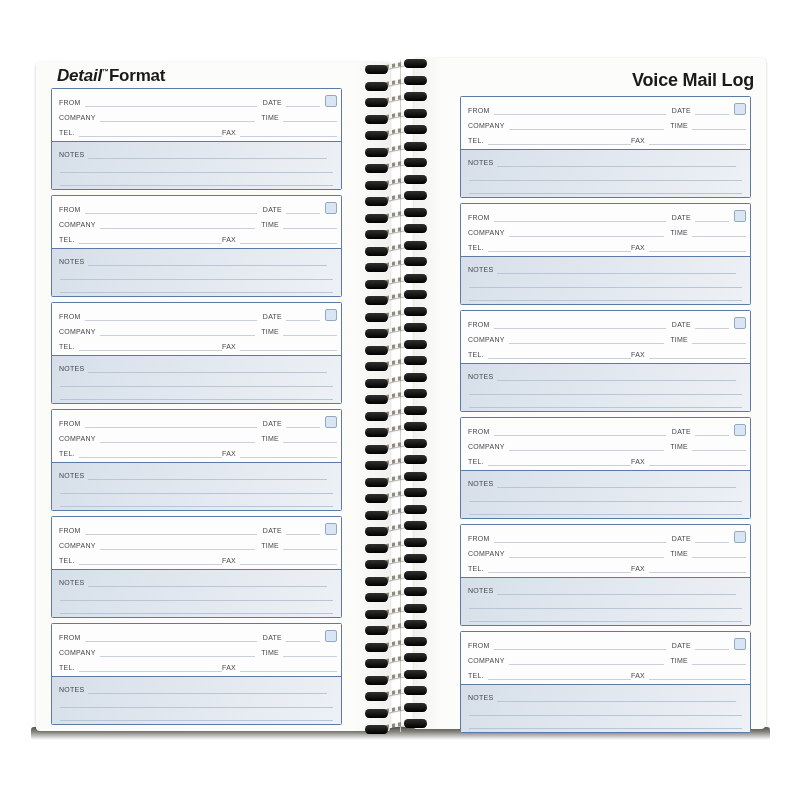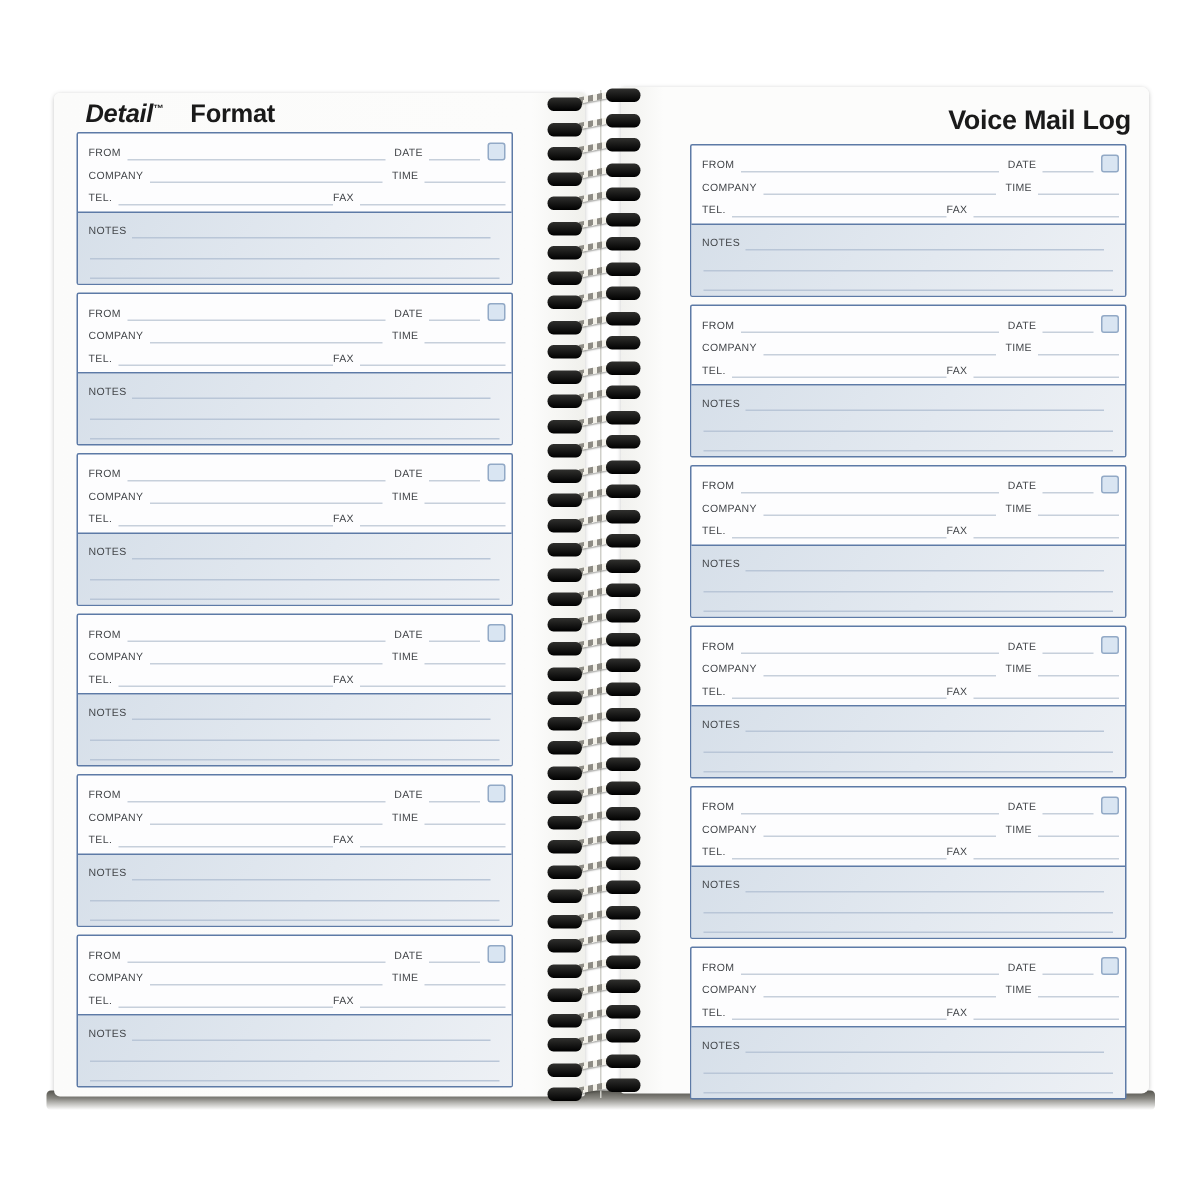--- a/index.html
+++ b/index.html
@@ -22,21 +22,21 @@
     border-radius:2px 5px 5px 2px;
   }
 
   
   .title-left {
     position:absolute; left:21px; top:4px; font-size:17px; font-weight:bold;
     color:#1a1a1a; letter-spacing:-0.2px; white-space:nowrap;
   }
   .title-left .brand { font-style:italic;text-align:center; }
   .title-left .tm { font-size:7px; vertical-align:super; font-style:normal; }
-  .title-left .word { margin-left:18px; }
+  .title-left .word { margin-left:0; }
   .title-right {
     position:absolute; right:12px; top:12px; font-size:18px; font-weight:bold;
     color:#1a1a1a; letter-spacing:-0.2px; white-space:nowrap;
   }
 
   
   .blocks { position:absolute; width:291px; }
   .page-left  .blocks { left:15px; top:26px; }
   .page-right .blocks { left:46px; top:38px; }
 

